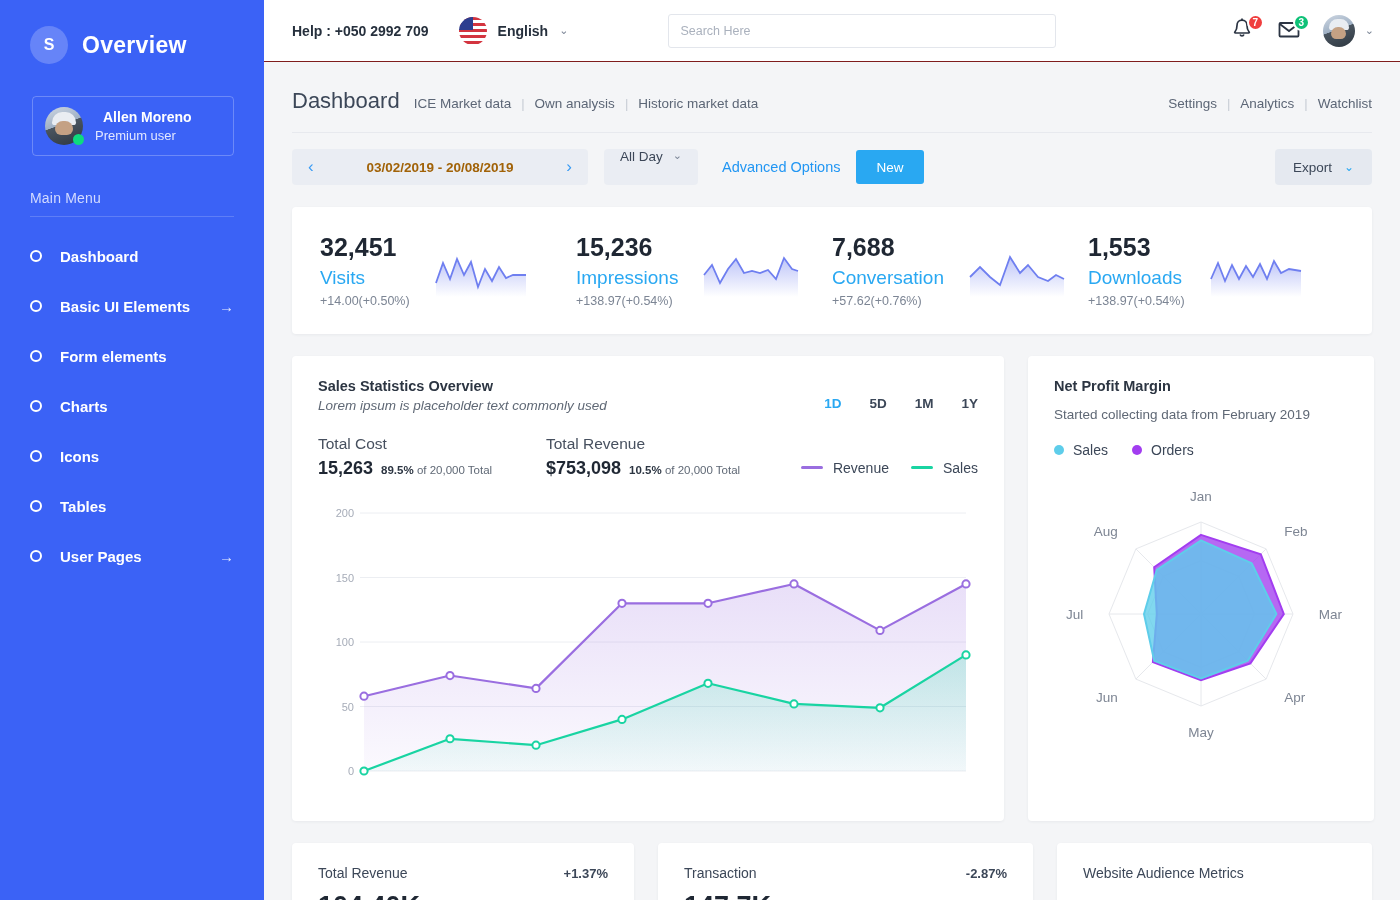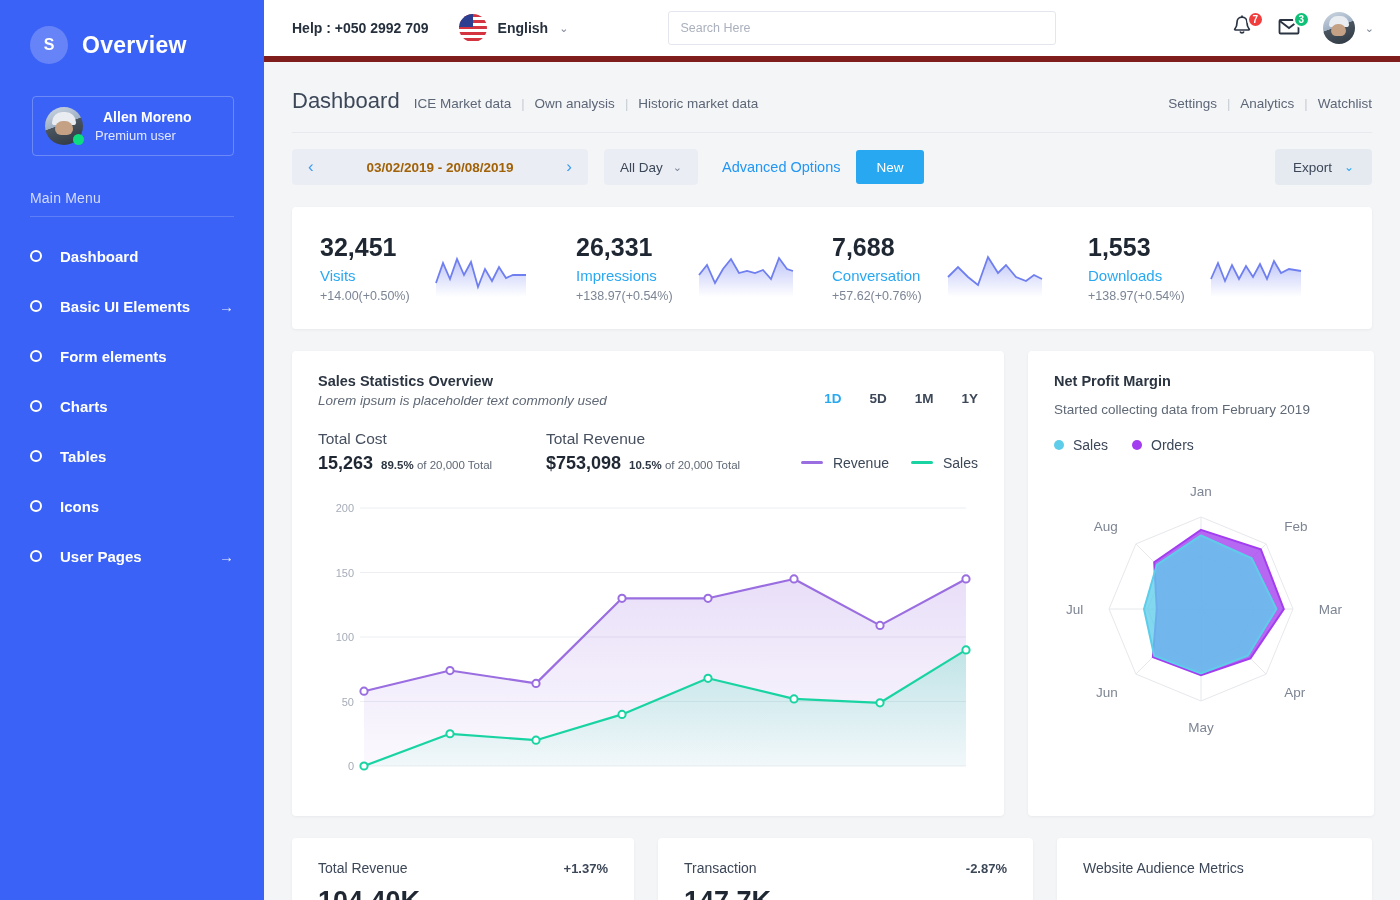--- a/index.html
+++ b/index.html
@@ -75,21 +75,21 @@
   .nav-label { font-size: 15px; font-weight: bold; flex: 1; color: #fff; }
   .nav-arrow { font-size: 15px; color: #e4e9ff; }
 
   
   .main { flex: 1; height: 900px; background: #f4f5f7; overflow: hidden; position: relative; }
 
   .topbar {
     height: 62px; background: #fff;
     display: flex; align-items: center;
     padding: 0 26px 0 28px;
-    border-bottom: 6px solid #7f1d1d;
+    border-bottom: 1px solid #7f1d1d;
   }
   .help-text { font-size: 14px; font-weight: bold; color: #26303d; }
   .lang-group { display: flex; align-items: center; gap: 11px; margin-left: 30px; cursor: pointer; }
   .flag {
     width: 28px; height: 28px; border-radius: 50%;
     overflow: hidden; position: relative;
     background: repeating-linear-gradient(#d3343f 0 3px, #fff 3px 6px);
   }
   .flag:before {
     content: ""; position: absolute; left: 0; top: 0;
@@ -157,21 +157,21 @@
   .daterange {
     background: #eaedf3; border-radius: 4px;
     height: 36px; width: 296px;
     display: flex; align-items: center; justify-content: space-between;
     padding: 0 16px;
   }
   .dr-arrow { color: #3a9bf4; font-size: 17px; cursor: pointer; }
   .dr-text { font-size: 13.5px; color: #a16207; font-weight: bold; }
   .pill-select {
     background: #eaedf3; border-radius: 4px; height: 36px;
-    display: flex; align-items: center; gap: 10px;
+    display: flex; gap: 10px;
     padding: 0 16px; cursor: pointer;
   }
   .pill-select span.l { font-size: 13.5px; color: #3c4758; }
   .link-btn { font-size: 14.5px; color: #2196f3; cursor: pointer; margin-left: 8px; }
   .btn-new {
     background: #29a8f2; color: #fff; border: none;
     height: 34px; padding: 0 20px; border-radius: 3px;
     font-size: 13.5px; cursor: pointer;
     font-family: "Liberation Sans", sans-serif;
   }
@@ -182,21 +182,21 @@
   }
   .export-btn .l { font-size: 13.5px; color: #3c4758; }
   .export-btn .chev { color: #29a8f2; font-size: 12px; }
 
   
   .card { background: #fff; border-radius: 4px; box-shadow: 0 1px 3px rgba(40,50,70,0.06); }
 
   .stats-card { margin: 22px 28px 0 28px; padding: 26px 28px; display: flex; }
   .stat { flex: 1; display: flex; align-items: flex-start; gap: 10px; }
   .stat-num { font-size: 25px; font-weight: bold; color: #1f2733; line-height: 1.15; }
-  .stat-label { font-size: 15px; color: #29a8f2; margin-top: 5px; }
+  .stat-label { font-size: 19px; color: #29a8f2; margin-top: 5px; }
   .stat-delta { font-size: 12.5px; color: #7c8594; margin-top: 5px; }
   .spark { margin-left: 14px; margin-top: 16px; }
 
   
   .row2 { display: flex; gap: 24px; padding: 22px 28px 0 28px; }
   .sales-card { flex: 1; padding: 22px 26px 16px 26px; height: 465px; }
   .sc-head { display: flex; align-items: center; }
   .sc-title { font-size: 14.5px; font-weight: bold; color: #2c3542; }
   .sc-sub { font-size: 13.5px; color: #5f6875; margin-top: 4px; font-style: italic; }
   .tabs { margin-left: auto; display: flex; gap: 28px; align-self: flex-end; padding-bottom: 2px; }
@@ -277,26 +277,26 @@
       <div class="nav-label">Form elements</div>
       <div class="nav-arrow"></div>
     </div>
     <div class="nav-item">
       <div class="nav-bullet"></div>
       <div class="nav-label">Charts</div>
       <div class="nav-arrow"></div>
     </div>
     <div class="nav-item">
       <div class="nav-bullet"></div>
-      <div class="nav-label">Tables</div>
+      <div class="nav-label">Icons</div>
       <div class="nav-arrow"></div>
     </div>
     <div class="nav-item">
       <div class="nav-bullet"></div>
-      <div class="nav-label">Icons</div>
+      <div class="nav-label">Tables</div>
       <div class="nav-arrow"></div>
     </div>
     <div class="nav-item">
       <div class="nav-bullet"></div>
       <div class="nav-label">User Pages</div>
       <div class="nav-arrow">→</div>
     </div>
   </div>
 
   <div class="main">
@@ -392,21 +392,21 @@
                 </linearGradient>
               </defs>
             <path d="M2,34 L9,14 L16,30 L23,10 L30,26 L37,13 L44,38 L51,20 L58,32 L65,18 L72,29 L79,26 L92,26 L92,48 L2,48 Z" fill="url(#sg1)"></path>
             <polyline points="2,34 9,14 16,30 23,10 30,26 37,13 44,38 51,20 58,32 65,18 72,29 79,26 92,26" fill="none" stroke="#6f7ff0" stroke-width="1.8"></polyline>
           </svg>
         </div>
       </div>
 
       <div class="stat">
         <div>
-          <div class="stat-num">26,331</div>
+          <div class="stat-num">15,236</div>
           <div class="stat-label">Impressions</div>
           <div class="stat-delta">+138.97(+0.54%)</div>
         </div>
         <div class="spark">
           <svg width="100" height="48" viewBox="0 0 100 48">
             <defs>
                 <linearGradient id="sg2" x1="0" y1="0" x2="0" y2="1">
               <stop offset="0" stop-color="#6f7ff0" stop-opacity=".45"></stop>
               <stop offset="1" stop-color="#6f7ff0" stop-opacity="0"></stop>
                 </linearGradient>

